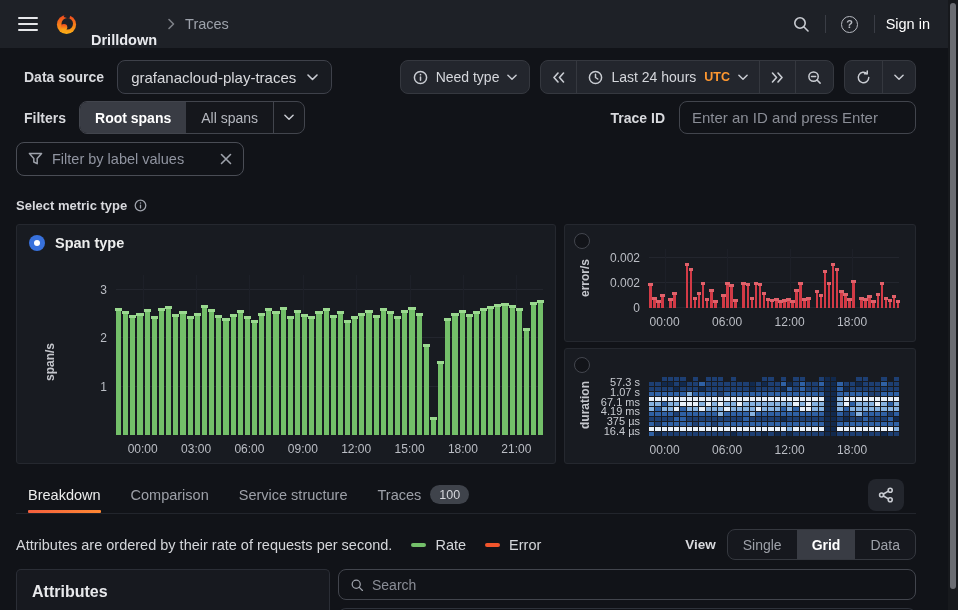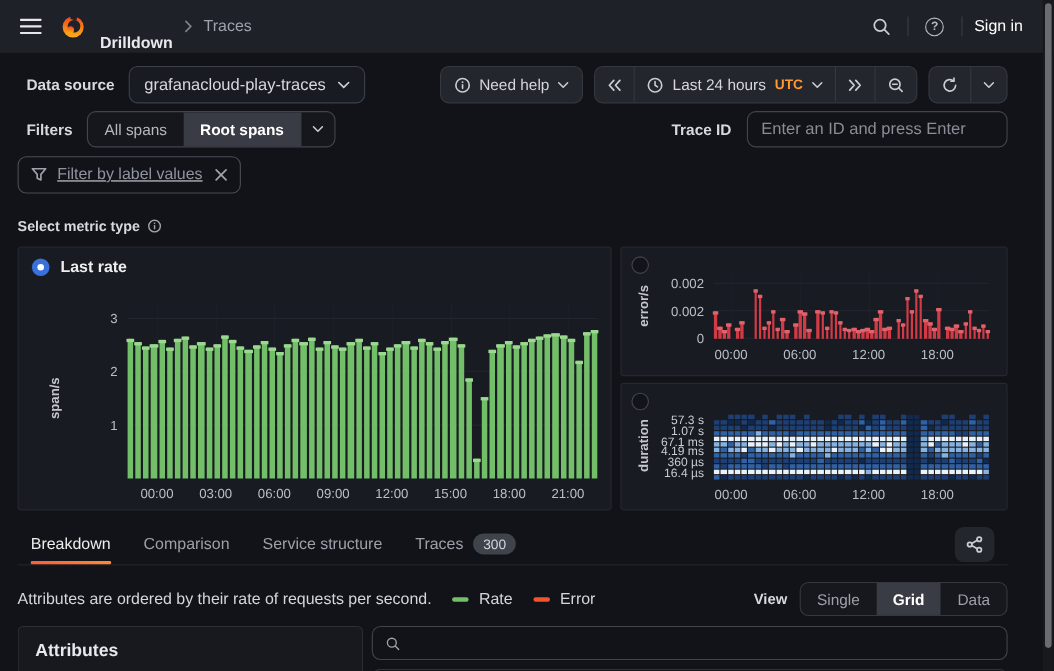--- a/index.html
+++ b/index.html
@@ -47,21 +47,21 @@
   .segmented{ display:flex; height:33px; border:1px solid #42454d; border-radius:8px; background:#15171c; overflow:hidden; }
   .seg-opt{ display:flex; align-items:center; padding:0 15px; font-size:14px; color:#b5b8bf; cursor:pointer; }
   .seg-opt.active{ background:#393c44; color:#fff; font-weight:600; }
   .seg-caret{ display:flex; align-items:center; padding:0 10px; border-left:1px solid #42454d; cursor:pointer; }
   .filters-row .grp.right{ gap:14px; }
   .text-input{ height:33px; background:#111318; border:1px solid #42454d; border-radius:8px; padding:0 12px; font-size:15px; color:#d8d9dd; font-family:inherit; }
   .text-input::placeholder{ color:#8a8d96; }
   .traceid-input{ width:237px; }
 
   .label-filter-row{ margin:0 0 22px; justify-content:flex-start; }
-  .filter-box{ width:203px; height:34px; border:1px solid #4a4d55; border-radius:8px; display:flex; align-items:center; gap:9px; padding:0 11px; cursor:text;text-decoration:underline; }
+  .filter-box{ width:228px; height:34px; border:1px solid #4a4d55; border-radius:8px; display:flex; align-items:center; gap:9px; padding:0 11px; cursor:text; }
   .filter-ph{ font-size:14.5px; color:#9094a0; }
   .filter-clear{ margin-left:auto; background:none; border:none; cursor:pointer; display:flex; }
 
   .metric-row{ display:flex; align-items:center; gap:7px; margin-bottom:11px; }
   .metric-label{ font-size:13px; font-weight:600; color:#d8d9dd; }
 
   
   .charts{ display:flex; gap:8px; height:240px; }
   .panel{ background:#181b21; border:1px solid #25282f; border-radius:3px; position:relative; }
   .main-panel{ width:540px; }
@@ -188,21 +188,21 @@
           </svg>
       </button>
     </div>
     <div class="grp right">
       <button class="btn">
         <svg width="15" height="15" viewBox="0 0 16 16">
             <circle class="ic" cx="8" cy="8" r="6.5"></circle>
             <path class="ic" d="M8 7.5V11"></path>
             <circle cx="8" cy="5" r="0.9" fill="#c9ccd2" stroke="none"></circle>
           </svg>
-        <span>Need help</span>
+        <span>Need type</span>
         <svg width="10" height="7" viewBox="0 0 11 7">
             <path class="ic" d="M1 1l4.5 4.5L10 1"></path>
           </svg>
       </button>
       <div class="btn-group">
         <span class="seg">
           <svg width="13" height="11" viewBox="0 0 13 11">
               <path class="ic" d="M6 1 2 5.5 6 10M11.5 1l-4 4.5 4 4.5"></path>
             </svg>
         </span>
@@ -242,22 +242,22 @@
             </svg>
         </span>
       </div>
     </div>
   </div>
 
   <div class="row filters-row">
     <div class="grp left">
       <span class="field-label">Filters</span>
       <div class="segmented">
+        <span class="seg-opt active">Root spans</span>
         <span class="seg-opt">All spans</span>
-        <span class="seg-opt active">Root spans</span>
         <span class="seg-caret">
           <svg width="10" height="7" viewBox="0 0 11 7">
               <path class="ic" d="M1 1l4.5 4.5L10 1"></path>
             </svg>
         </span>
       </div>
     </div>
     <div class="grp right">
       <span class="field-label">Trace ID</span>
       <input class="text-input traceid-input" placeholder="Enter an ID and press Enter" style="">
@@ -284,21 +284,21 @@
         <circle class="ic" style="stroke:#9ea2ab" cx="8" cy="8" r="6.5"></circle>
         <path class="ic" style="stroke:#9ea2ab" d="M8 7.5V11"></path>
         <circle cx="8" cy="5" r="0.9" fill="#9ea2ab" stroke="none"></circle>
       </svg>
   </div>
 
   <div class="charts">
     <section class="panel main-panel">
       <div class="panel-head">
         <span class="radio sel"></span>
-        <span class="panel-title">Last rate</span>
+        <span class="panel-title">Span type</span>
       </div>
       <span class="ylabel">span/s</span>
       <div class="plot">
           <div class="gl-h" style="bottom: 30.303%;"></div>
           <div class="ytick" style="top: 69.697%;">1</div>
           <div class="gl-h" style="bottom: 60.6061%;"></div>
           <div class="ytick" style="top: 39.3939%;">2</div>
           <div class="gl-h" style="bottom: 90.9091%;"></div>
           <div class="ytick" style="top: 9.09091%;">3</div>
           <div class="gl-v" style="left: 6.25%;"></div>
@@ -701,21 +701,21 @@
       <section class="panel dur-panel">
         <div class="panel-head rhead">
           <span class="radio unsel"></span>
         </div>
         <span class="ylabel">duration</span>
         <div class="plot">
             <div class="ytick" style="top: 8.33333%;">57.3 s</div>
             <div class="ytick" style="top: 25%;">1.07 s</div>
             <div class="ytick" style="top: 41.6667%;">67.1 ms</div>
             <div class="ytick" style="top: 58.3333%;">4.19 ms</div>
-            <div class="ytick" style="top: 75%;">360 µs</div>
+            <div class="ytick" style="top: 75%;">375 µs</div>
             <div class="ytick" style="top: 91.6667%;">16.4 µs</div>
             <div class="xtick" style="left: 6.25%;">00:00</div>
             <div class="xtick" style="left: 31.25%;">06:00</div>
             <div class="xtick" style="left: 56.25%;">12:00</div>
             <div class="xtick" style="left: 81.25%;">18:00</div>
             <div class="hgrid">
               <div class="hcol">
                 <div class="hcell" style="background: transparent;"></div>
                 <div class="hcell" style="background: rgb(29, 63, 115);"></div>
                 <div class="hcell" style="background: rgb(29, 63, 115);"></div>
@@ -1286,21 +1286,21 @@
       <span>Breakdown</span>
     </button>
     <button class="tab">
       <span>Comparison</span>
     </button>
     <button class="tab">
       <span>Service structure</span>
     </button>
     <button class="tab">
       <span>Traces</span>
-      <span class="badge">300</span>
+      <span class="badge">100</span>
     </button>
     <button class="share-btn">
       <svg width="16" height="16" viewBox="0 0 16 16">
         <circle class="ic" cx="12.2" cy="3.2" r="2"></circle>
           <circle class="ic" cx="3.6" cy="8" r="2"></circle>
           <circle class="ic" cx="12.2" cy="12.8" r="2"></circle>
         <path class="ic" d="M5.4 7 10.4 4.1M5.4 9l5 2.9"></path>
       </svg>
     </button>
   </div>
@@ -1329,20 +1329,21 @@
     <section class="attr-panel">
       <div class="attr-title">Attributes</div>
 
     </section>
     <div class="right-col">
       <div class="search-box">
         <svg width="14" height="14" viewBox="0 0 18 18">
             <circle class="ic" style="stroke:#9ea2ab" cx="8" cy="8" r="5.2"></circle>
             <path class="ic" style="stroke:#9ea2ab" d="m12 12 4 4"></path>
           </svg>
+        <input placeholder="Search" style="">
       </div>
       <div class="stub-panel"></div>
     </div>
   </div>
 
 </main>
 
 <div class="sb-track">
   <div class="sb-thumb"></div>
 </div>

